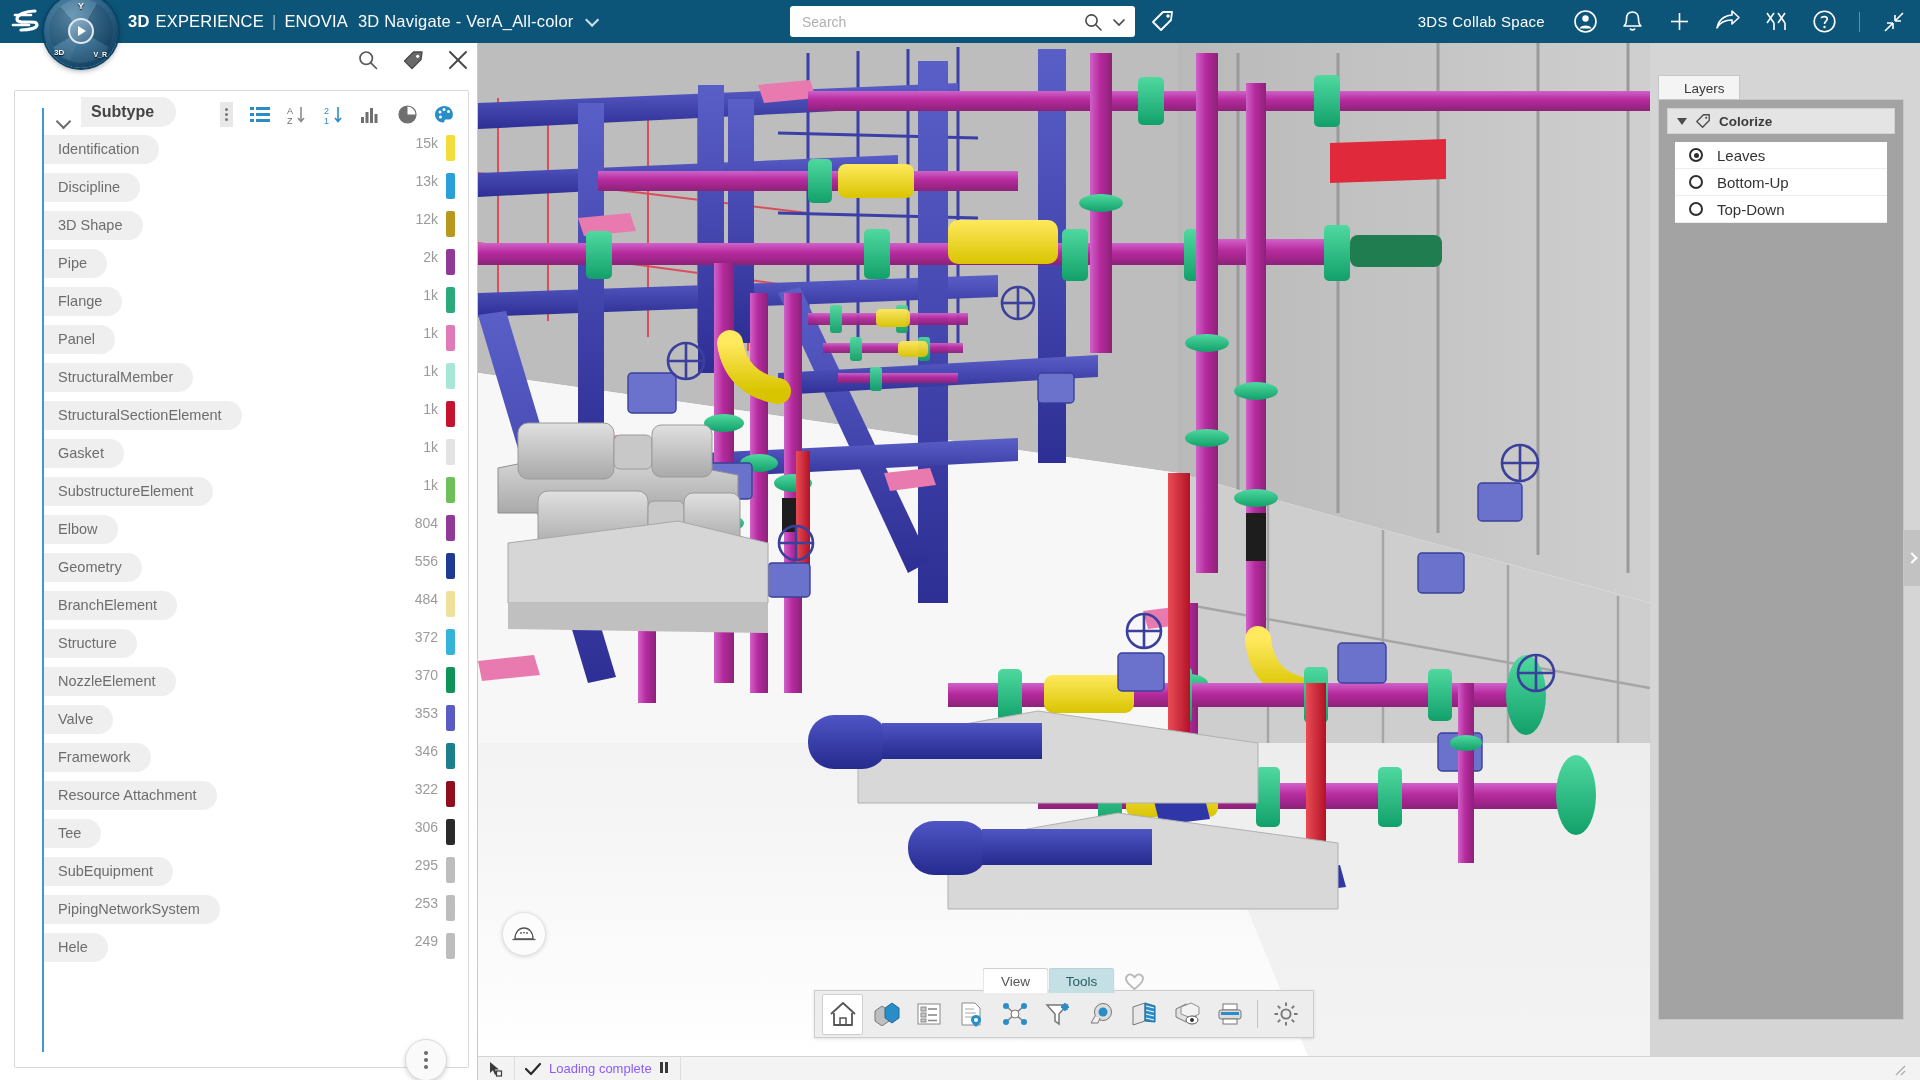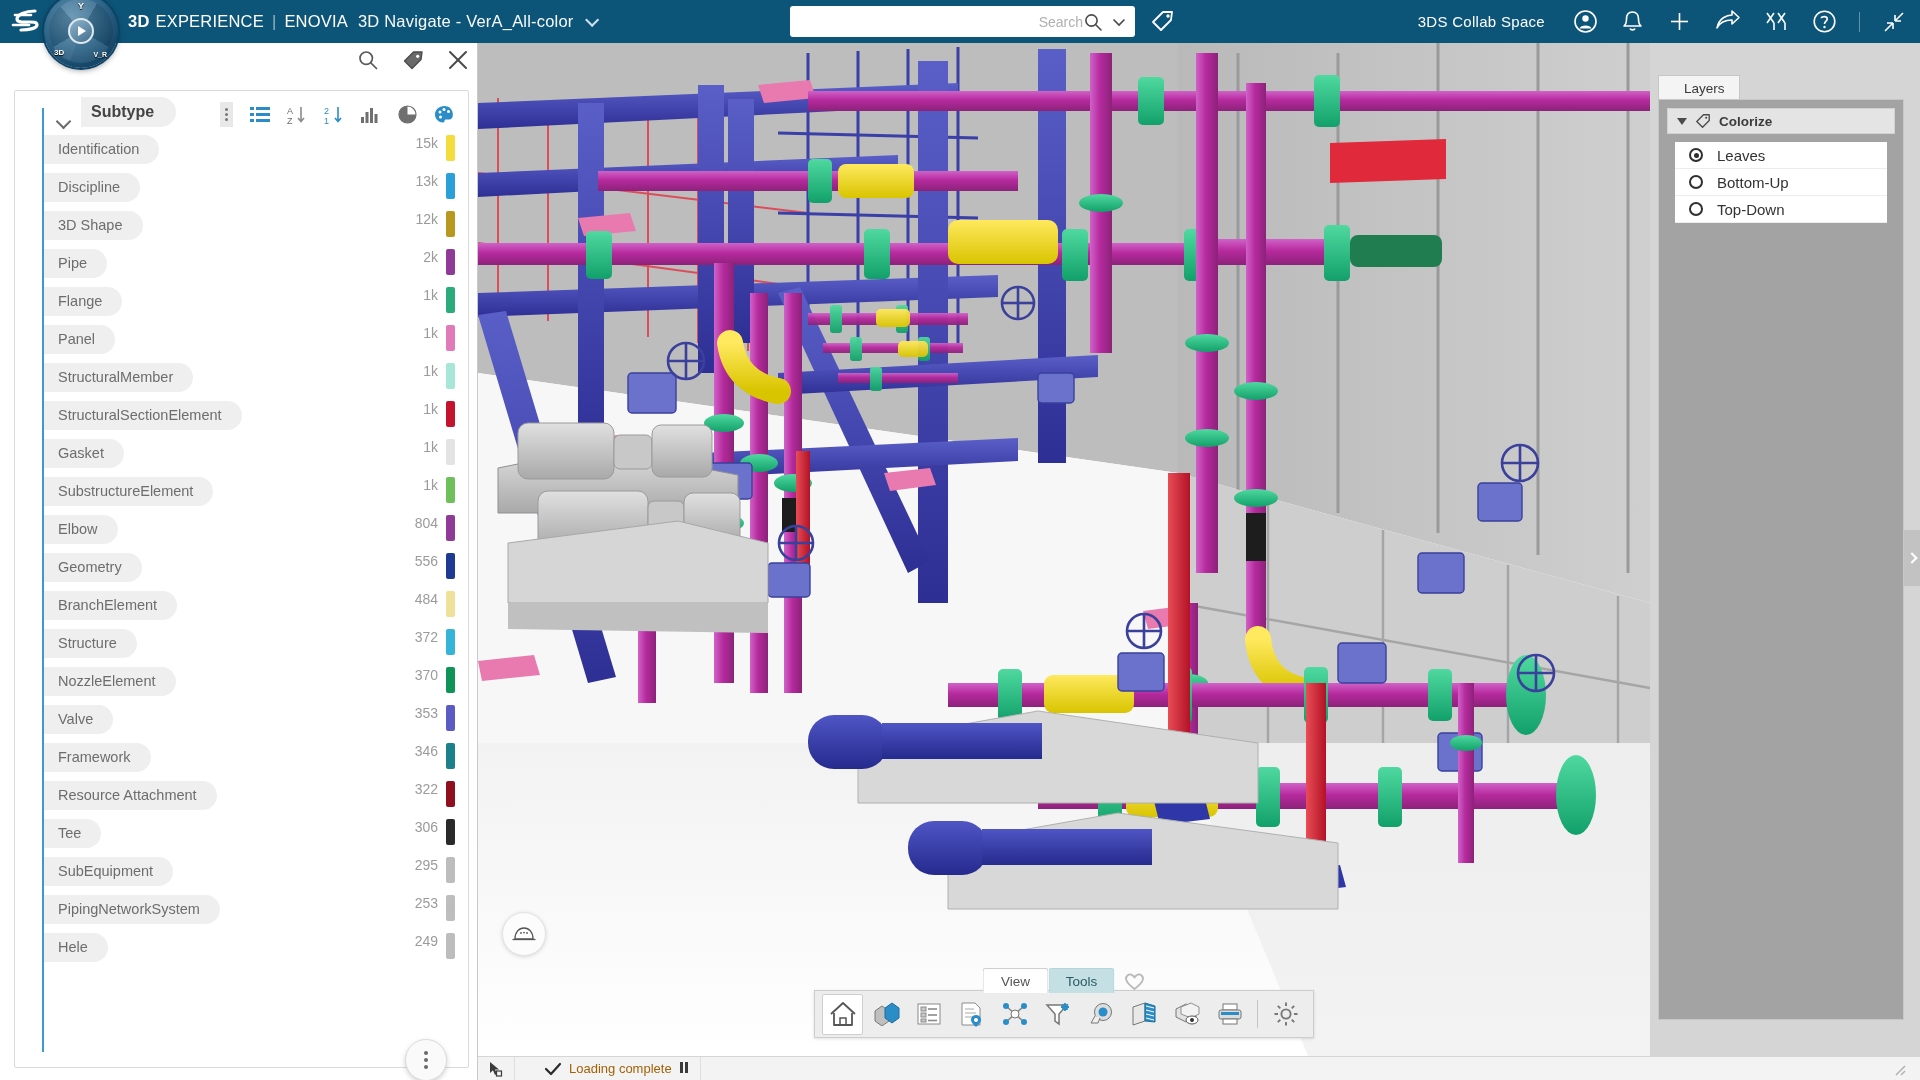--- a/index.html
+++ b/index.html
@@ -71,21 +71,21 @@
     transform: rotate(45deg) translateY(-3px);
   }
 
   #searchbox {
     position:absolute; left:790px; top:6px; width:345px; height:31px;
     background:#fff; border-radius:3px;
     display:flex; align-items:center; padding: 0 6px 0 12px;
   }
   #searchbox input {
     flex:1; border:none; outline:none; font-size:14px;
-    font-family:"Liberation Sans", sans-serif; color:#1d4ed8; background:transparent;text-align:right;
+    font-family:"Liberation Sans", sans-serif; color:#1d4ed8; background:transparent;
   }
   #searchbox input::placeholder { color:#b0b0b0; }
   .hdr-right {
     position:absolute; right:14px; top:0; height:43px;
     display:flex; align-items:center; gap:22px; color:#fff;
   }
   .hdr-right .ws { font-size:15px; margin-right:6px; letter-spacing:.3px;}
   .divider-v { width:1px; height:20px; background:#5e90b0; }
 
   .tag-btn { position:absolute; left:1150px; top:8px; }
@@ -214,21 +214,21 @@
     position:absolute; right:0; top:487px; width:16px; height:56px;
     background:#c2c2c2;
     display:flex;align-items:center;justify-content:center;
   }
   .chev-r { width:8px;height:8px;border-top:2px solid #fff;border-right:2px solid #fff; transform:rotate(45deg);}
 
   
   #statusbar {
     position:absolute; left:478px; bottom:0; width:1442px; height:24px;
     background:#f3f3f3; border-top:1px solid #d5d5d5;
-    display:flex; align-items:center; font-size:13px; color:#a16207;gap:20px;
+    display:flex; align-items:center; font-size:13px; color:#8b5cf6;
   }
   .sb-cell { display:flex;align-items:center; height:24px; padding:0 10px; gap:8px;
              border-right:1px solid #dedede;}
   .sb-pause i { display:inline-block; width:3px;height:11px;background:#3a3a3a; margin-right:2px;}
   #sb-right { margin-left:auto; padding-right:14px; display:flex; gap:10px;}
 
   svg { display:block; }
   .ico { stroke:#fff; fill:none; stroke-width:1.6; }
 </style>
 </head>

